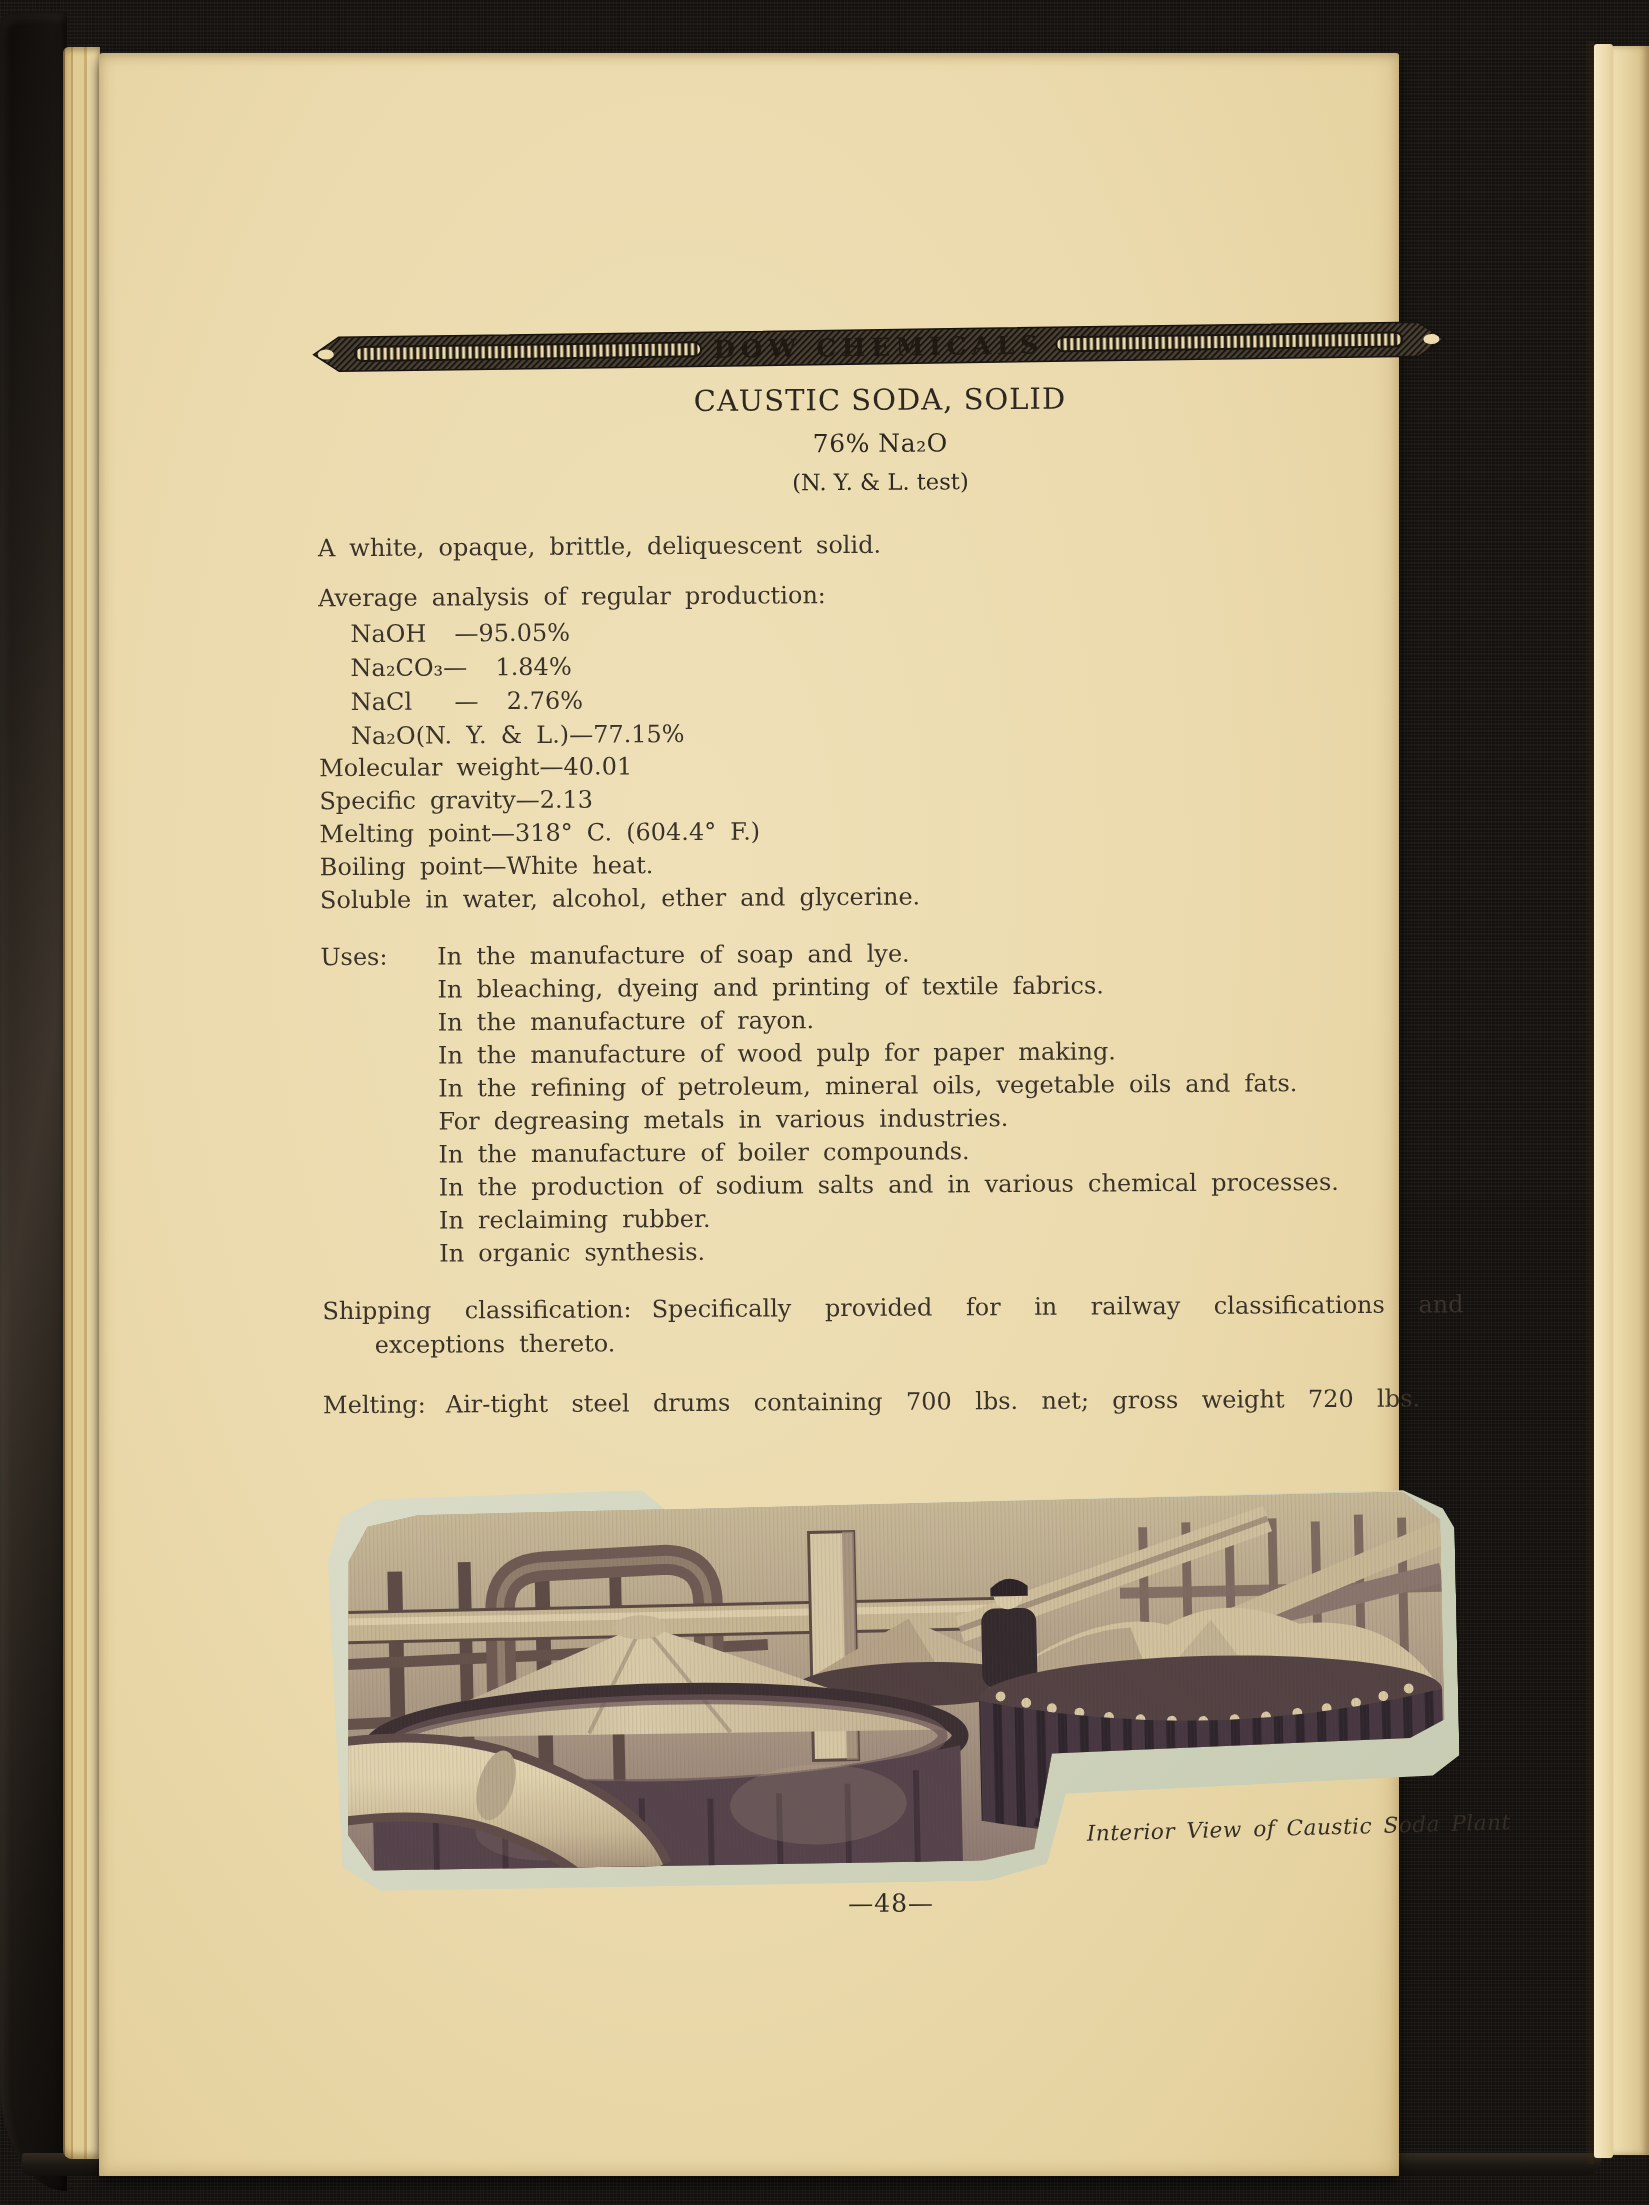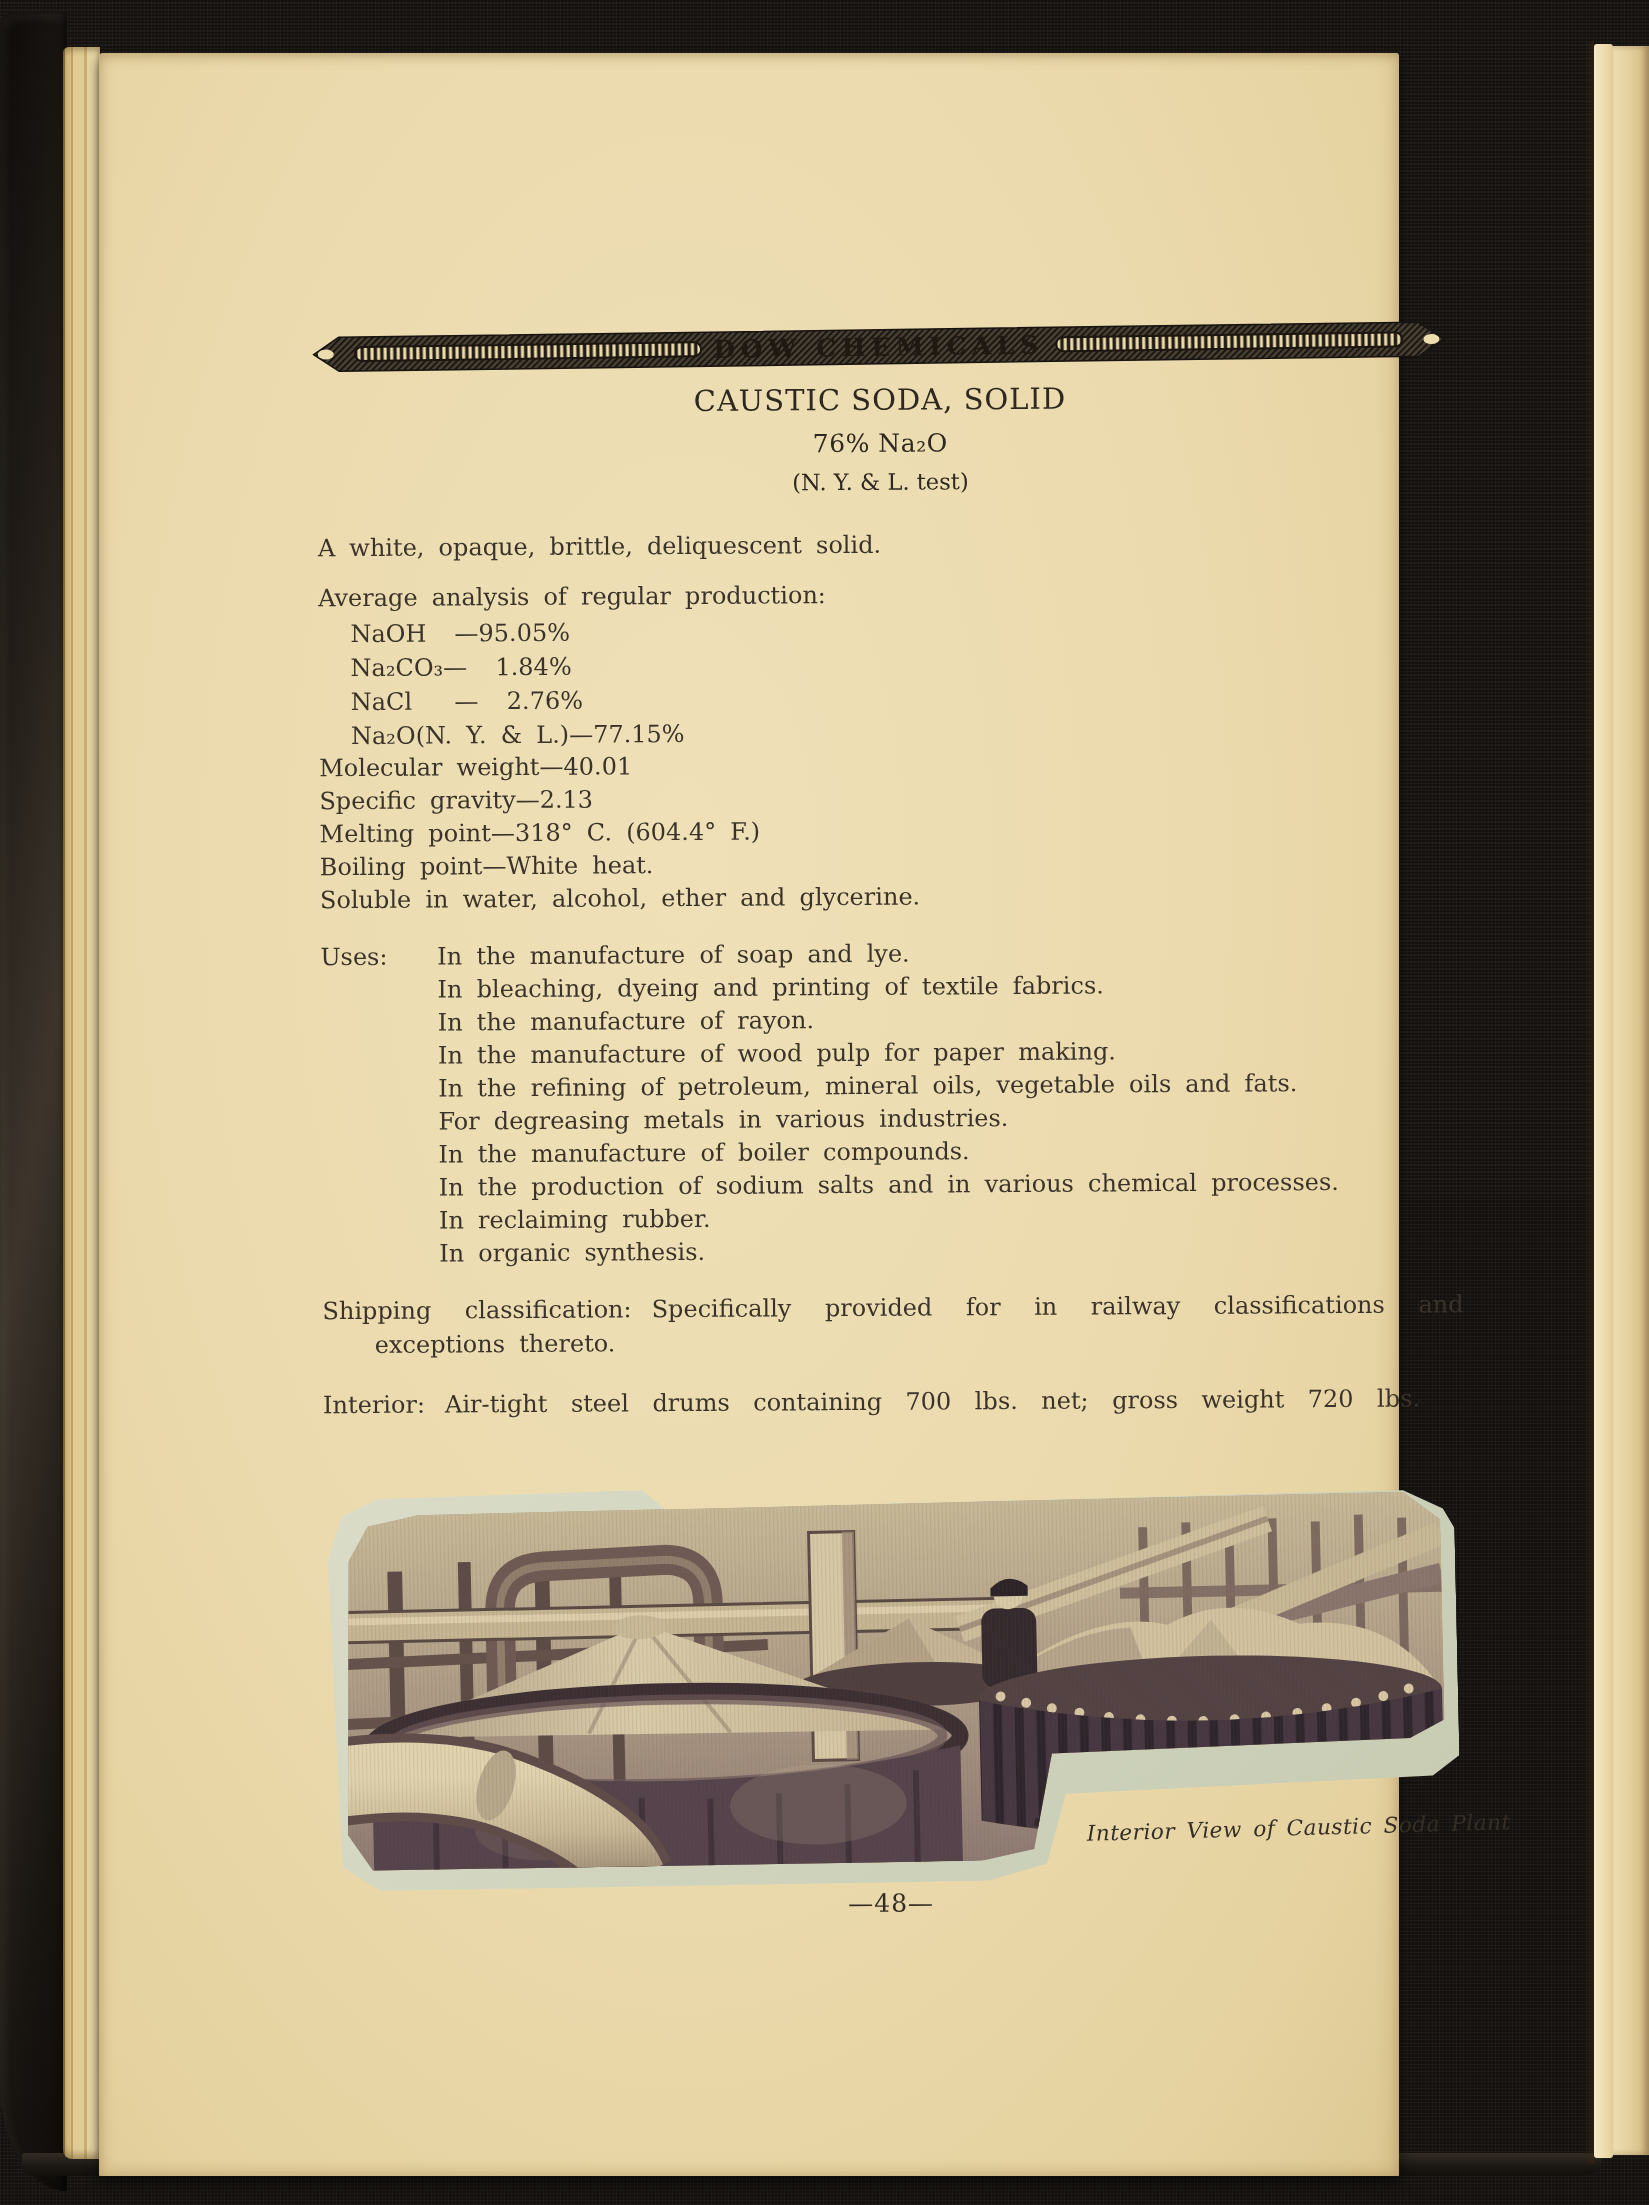--- a/index.html
+++ b/index.html
@@ -186,21 +186,21 @@
           <div>In reclaiming rubber.</div>
           <div>In organic synthesis.</div>
         </div>
       </div>
 
       <div class="abs shipping">
         <div class="ship-line1"><span>Shipping classification:</span><span class="label-gap"></span><span>Specifically provided for in railway classifications and</span></div>
         <div class="ship-line2">exceptions thereto.</div>
       </div>
 
-      <div class="abs packing"><span>Interior:</span><span class="label-gap"></span><span>Air-tight steel drums containing 700 lbs. net; gross weight 720 lbs.</span></div>
+      <div class="abs packing"><span>Melting:</span><span class="label-gap"></span><span>Air-tight steel drums containing 700 lbs. net; gross weight 720 lbs.</span></div>
     </div>
 
     <div class="abs photo-mount">
       <div class="abs photo-frame">
         <svg viewBox="0 0 1120 360" preserveAspectRatio="none">
           <defs>
             <linearGradient id="pbg" x1="0" y1="0" x2="0" y2="1">
               <stop offset="0" stop-color="#c7b996"></stop>
                 <stop offset=".45" stop-color="#b1a087"></stop>
                 <stop offset="1" stop-color="#8e7b71"></stop>

